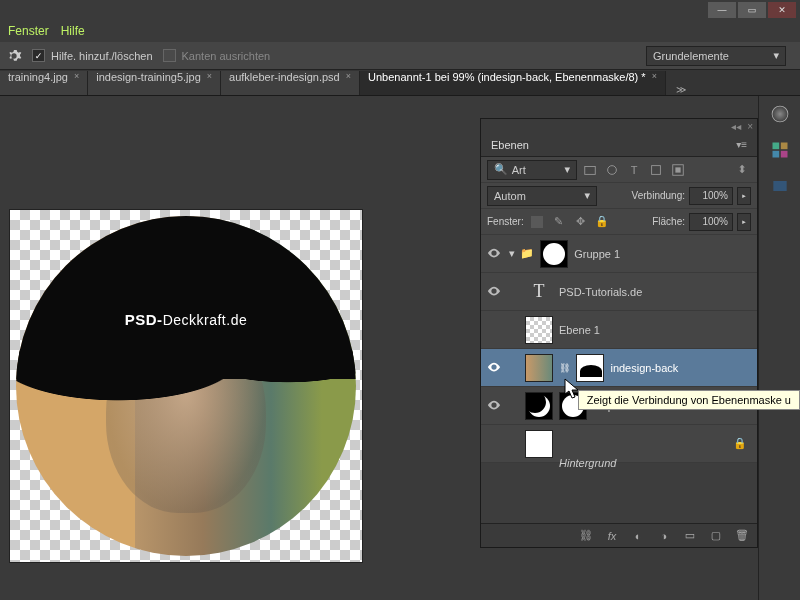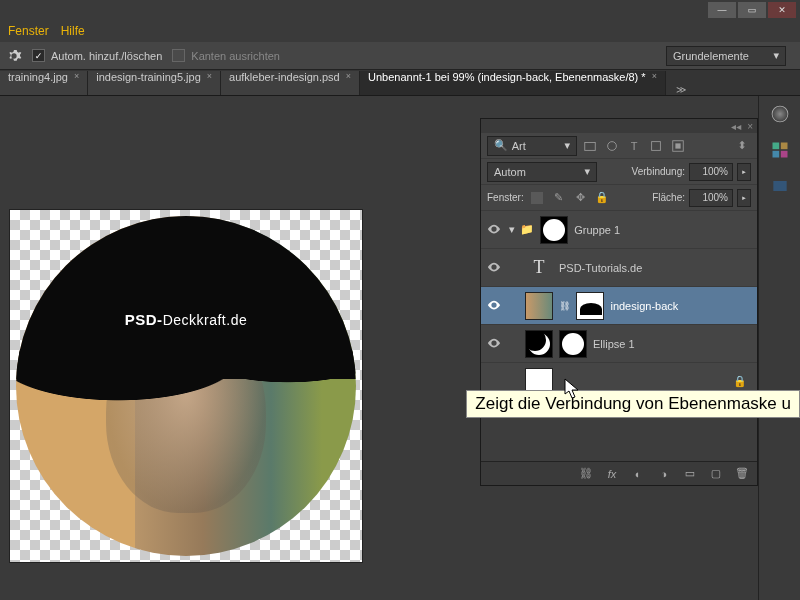--- a/index.html
+++ b/index.html
@@ -1,25 +1,25 @@
 <!DOCTYPE html>
 <html><head>
 <meta charset="utf-8">
 <style>
 * { margin: 0; padding: 0; box-sizing: border-box; font-family: "Segoe UI", Tahoma, sans-serif; }
 body { background: #3a3a3a; width: 800px; height: 600px; overflow: hidden; color: #ccc; font-size: 11px; position: relative; }
 .titlebar { height: 20px; background: #3a3a3a; display: flex; justify-content: flex-end; align-items: center; gap: 2px; padding-right: 4px; }
 .winbtn { width: 28px; height: 16px; background: #5a5a5a; display: flex; align-items: center; justify-content: center; color: #ddd; font-size: 9px; cursor: pointer; }
 .winbtn.close { background: #6a3a3a; }
-.menubar { height: 22px; background: #3a3a3a; display: flex; align-items: center; padding: 0 8px; gap: 12px; color: #eab308; font-size: 12px; }
+.menubar { height: 22px; background: #3a3a3a; display: flex; align-items: center; padding: 0 8px; gap: 12px; color: #bef264; font-size: 12px; }
 .optbar { height: 28px; background: #454545; border-bottom: 1px solid #222; display: flex; align-items: center; padding: 0 6px; gap: 10px; position: relative; }
 .gear { width: 16px; height: 16px; color: #ccc; }
 .checkbox { display: flex; align-items: center; gap: 6px; font-size: 11px; }
 .checkbox .box { width: 13px; height: 13px; background: #2a2a2a; border: 1px solid #666; display: flex; align-items: center; justify-content: center; color: #fff; font-size: 9px; }
-.dd { margin-left: auto; width: 120px; height: 20px; background: #3a3a3a; border: 1px solid #222; display: flex; align-items: center; padding: 0 6px; justify-content: space-between; margin-right: 8px; }
+.dd { margin-left: auto; width: 140px; height: 20px; background: #3a3a3a; border: 1px solid #222; display: flex; align-items: center; padding: 0 6px; justify-content: space-between; margin-right: 8px; }
 .tabbar { height: 26px; background: #343434; border-bottom: 1px solid #1a1a1a; display: flex; align-items: flex-end; padding-left: 0; }
 .tab { height: 24px; background: #3f3f3f; border-right: 1px solid #222; display: flex; align-items: flex-start; padding: 0 8px; gap: 6px; color: #ccc; font-size: 11px; max-width: 160px; white-space: nowrap; overflow: hidden; }
 .tab.active { background: #2b2b2b; color: #fff; }
 .tab .x { font-size: 9px; color: #999; cursor: pointer; }
 .tabextra { margin-left: 4px; color: #aaa; font-size: 10px; padding: 0 6px; }
 .canvas { position: absolute; left: 10px; top: 210px; width: 352px; height: 352px; background: #efefef; box-shadow: 0 0 0 1px #222; }
 .transparency { position: absolute; inset: 0; background-image: repeating-conic-gradient(#ccc 0% 25%, #fff 0% 50%); background-size: 20px 20px; }
 .circle { position: absolute; left: 6px; top: 6px; width: 340px; height: 340px; border-radius: 50%; overflow: hidden; }
 .photo { position: absolute; inset: 0; background: linear-gradient(90deg, #d4a668 0%, #d4a668 35%, #b8956a 35%, #967a5a 55%, #5a7a6a 75%, #8a9a4a 90%); }
 .face { position: absolute; left: 50%; top: 58%; transform: translate(-50%,-50%); width: 160px; height: 200px; background: radial-gradient(ellipse at 50% 40%, rgba(200,170,140,0.9), rgba(100,90,80,0.3) 70%); border-radius: 50% 50% 45% 45%; }
@@ -53,21 +53,21 @@
 .layer .thumb.mask { background:#fff; position:relative; }
 .layer .thumb.mask::after { content:""; position:absolute; top:10px; left:3px; width:22px; height:12px; background:#000; border-radius:50% 50% 0 0; }
 .layer .thumb.blk { background:#000; position:relative; }
 .layer .thumb.blk::after { content:""; position:absolute; inset:2px; border-radius:50%; background:#000; box-shadow: inset -4px -4px 0 #fff; }
 .layer .typeicon { width:28px; text-align:center; font-family: Georgia, serif; font-size:18px; color:#ddd; }
 .layer .name { font-size: 11px; }
 .layer .name.italic { font-style: italic; margin-top: 39px; }
 .layer .lock { margin-left: auto; margin-right: 6px; }
 .panel-footer { height: 24px; background: #3a3a3a; border-top: 1px solid #222; display:flex; align-items:center; justify-content:flex-end; gap:8px; padding:0 6px; }
 .panel-footer .fbtn { width:18px; height:18px; display:flex; align-items:center; justify-content:center; color:#aaa; }
-.tooltip { position: absolute; right: 0; top: 390px; background: #ffffe1; color: #000; border: 1px solid #888; padding: 3px 8px; font-size: 17px; white-space: nowrap; z-index: 50; text-align: center; }
+.tooltip { position: absolute; right: 0; top: 390px; background: #ffffe1; color: #000; border: 1px solid #888; padding: 3px 8px; font-size: 11px; white-space: nowrap; z-index: 50; text-align: center; }
 .cursor { position: absolute; left: 564px; top: 378px; z-index: 60; pointer-events:none; }
 </style>
 </head>
 <body>
 
 <div class="titlebar">
   <div class="winbtn">—</div>
   <div class="winbtn">▭</div>
   <div class="winbtn close">✕</div>
 </div>
@@ -76,21 +76,21 @@
   <span>Fenster</span>
   <span>Hilfe</span>
 </div>
 
 <div class="optbar">
   <svg class="gear" viewBox="0 0 24 24">
       <path fill="currentColor" d="M12 8a4 4 0 100 8 4 4 0 000-8zm9 4l2 3-2 1-2-1a7 7 0 01-2 1l-1 3h-4l-1-3a7 7 0 01-2-1l-2 1-2-1 2-3a7 7 0 010-2l-2-3 2-1 2 1a7 7 0 012-1l1-3h4l1 3a7 7 0 012 1l2-1 2 1-2 3a7 7 0 010 2z"></path>
     </svg>
   <label class="checkbox">
     <span class="box">✓</span>
-    <span>Autom. hinzuf./löschen</span>
+    <span>Hilfe. hinzuf./löschen</span>
   </label>
   <label class="checkbox">
     <span class="box" style="background:#4a4a4a"></span>
     <span style="color:#888">Kanten ausrichten</span>
   </label>
   <div class="dd">
     <span>Grundelemente</span>
     <span>▾</span>
   </div>
 </div>
@@ -147,20 +147,24 @@
   <svg width="20" height="20" viewBox="0 0 24 24">
       <rect x="4" y="6" width="16" height="12" fill="#357"></rect>
     </svg>
 </div>
 
 <div class="panel-wrap">
   <div class="panel-header-row">
     <span>◂◂</span>
     <span>×</span>
   </div>
+  <div class="panel-tab">
+    <span>Ebenen</span>
+    <span class="menu">▾≡</span>
+  </div>
   <div class="panel-row">
     <div class="select">
       <span>🔍</span>
       <span>Art</span>
       <span style="margin-left:auto">▾</span>
     </div>
     <div class="iconbtn">
         <svg width="14" height="14" viewBox="0 0 16 16">
           <rect x="2" y="4" width="12" height="9" fill="none" stroke="#999"></rect>
         </svg>
@@ -219,20 +223,26 @@
       <span class="name">Gruppe 1</span>
     </div>
     <div class="layer">
       <div class="vis"><svg width="14" height="10" viewBox="0 0 16 10">
             <path d="M8 0C4 0 1 5 1 5s3 5 7 5 7-5 7-5-3-5-7-5zm0 8a3 3 0 110-6 3 3 0 010 6z" fill="currentColor"></path>
           </svg></div>
       <span class="indent"></span>
       <div class="typeicon">T</div>
       <span class="name">PSD-Tutorials.de</span>
     </div>
+    <div class="layer">
+      <div class="vis"></div>
+      <span class="indent"></span>
+      <div class="thumb chk"></div>
+      <span class="name">Ebene 1</span>
+    </div>
     <div class="layer selected">
       <div class="vis"><svg width="14" height="10" viewBox="0 0 16 10">
             <path d="M8 0C4 0 1 5 1 5s3 5 7 5 7-5 7-5-3-5-7-5zm0 8a3 3 0 110-6 3 3 0 010 6z" fill="#fff"></path>
           </svg></div>
       <span class="indent"></span>
       <div class="thumb img"></div>
       <span style="font-size:9px">⛓</span>
       <div class="thumb mask"></div>
       <span class="name">indesign-back</span>
     </div>

